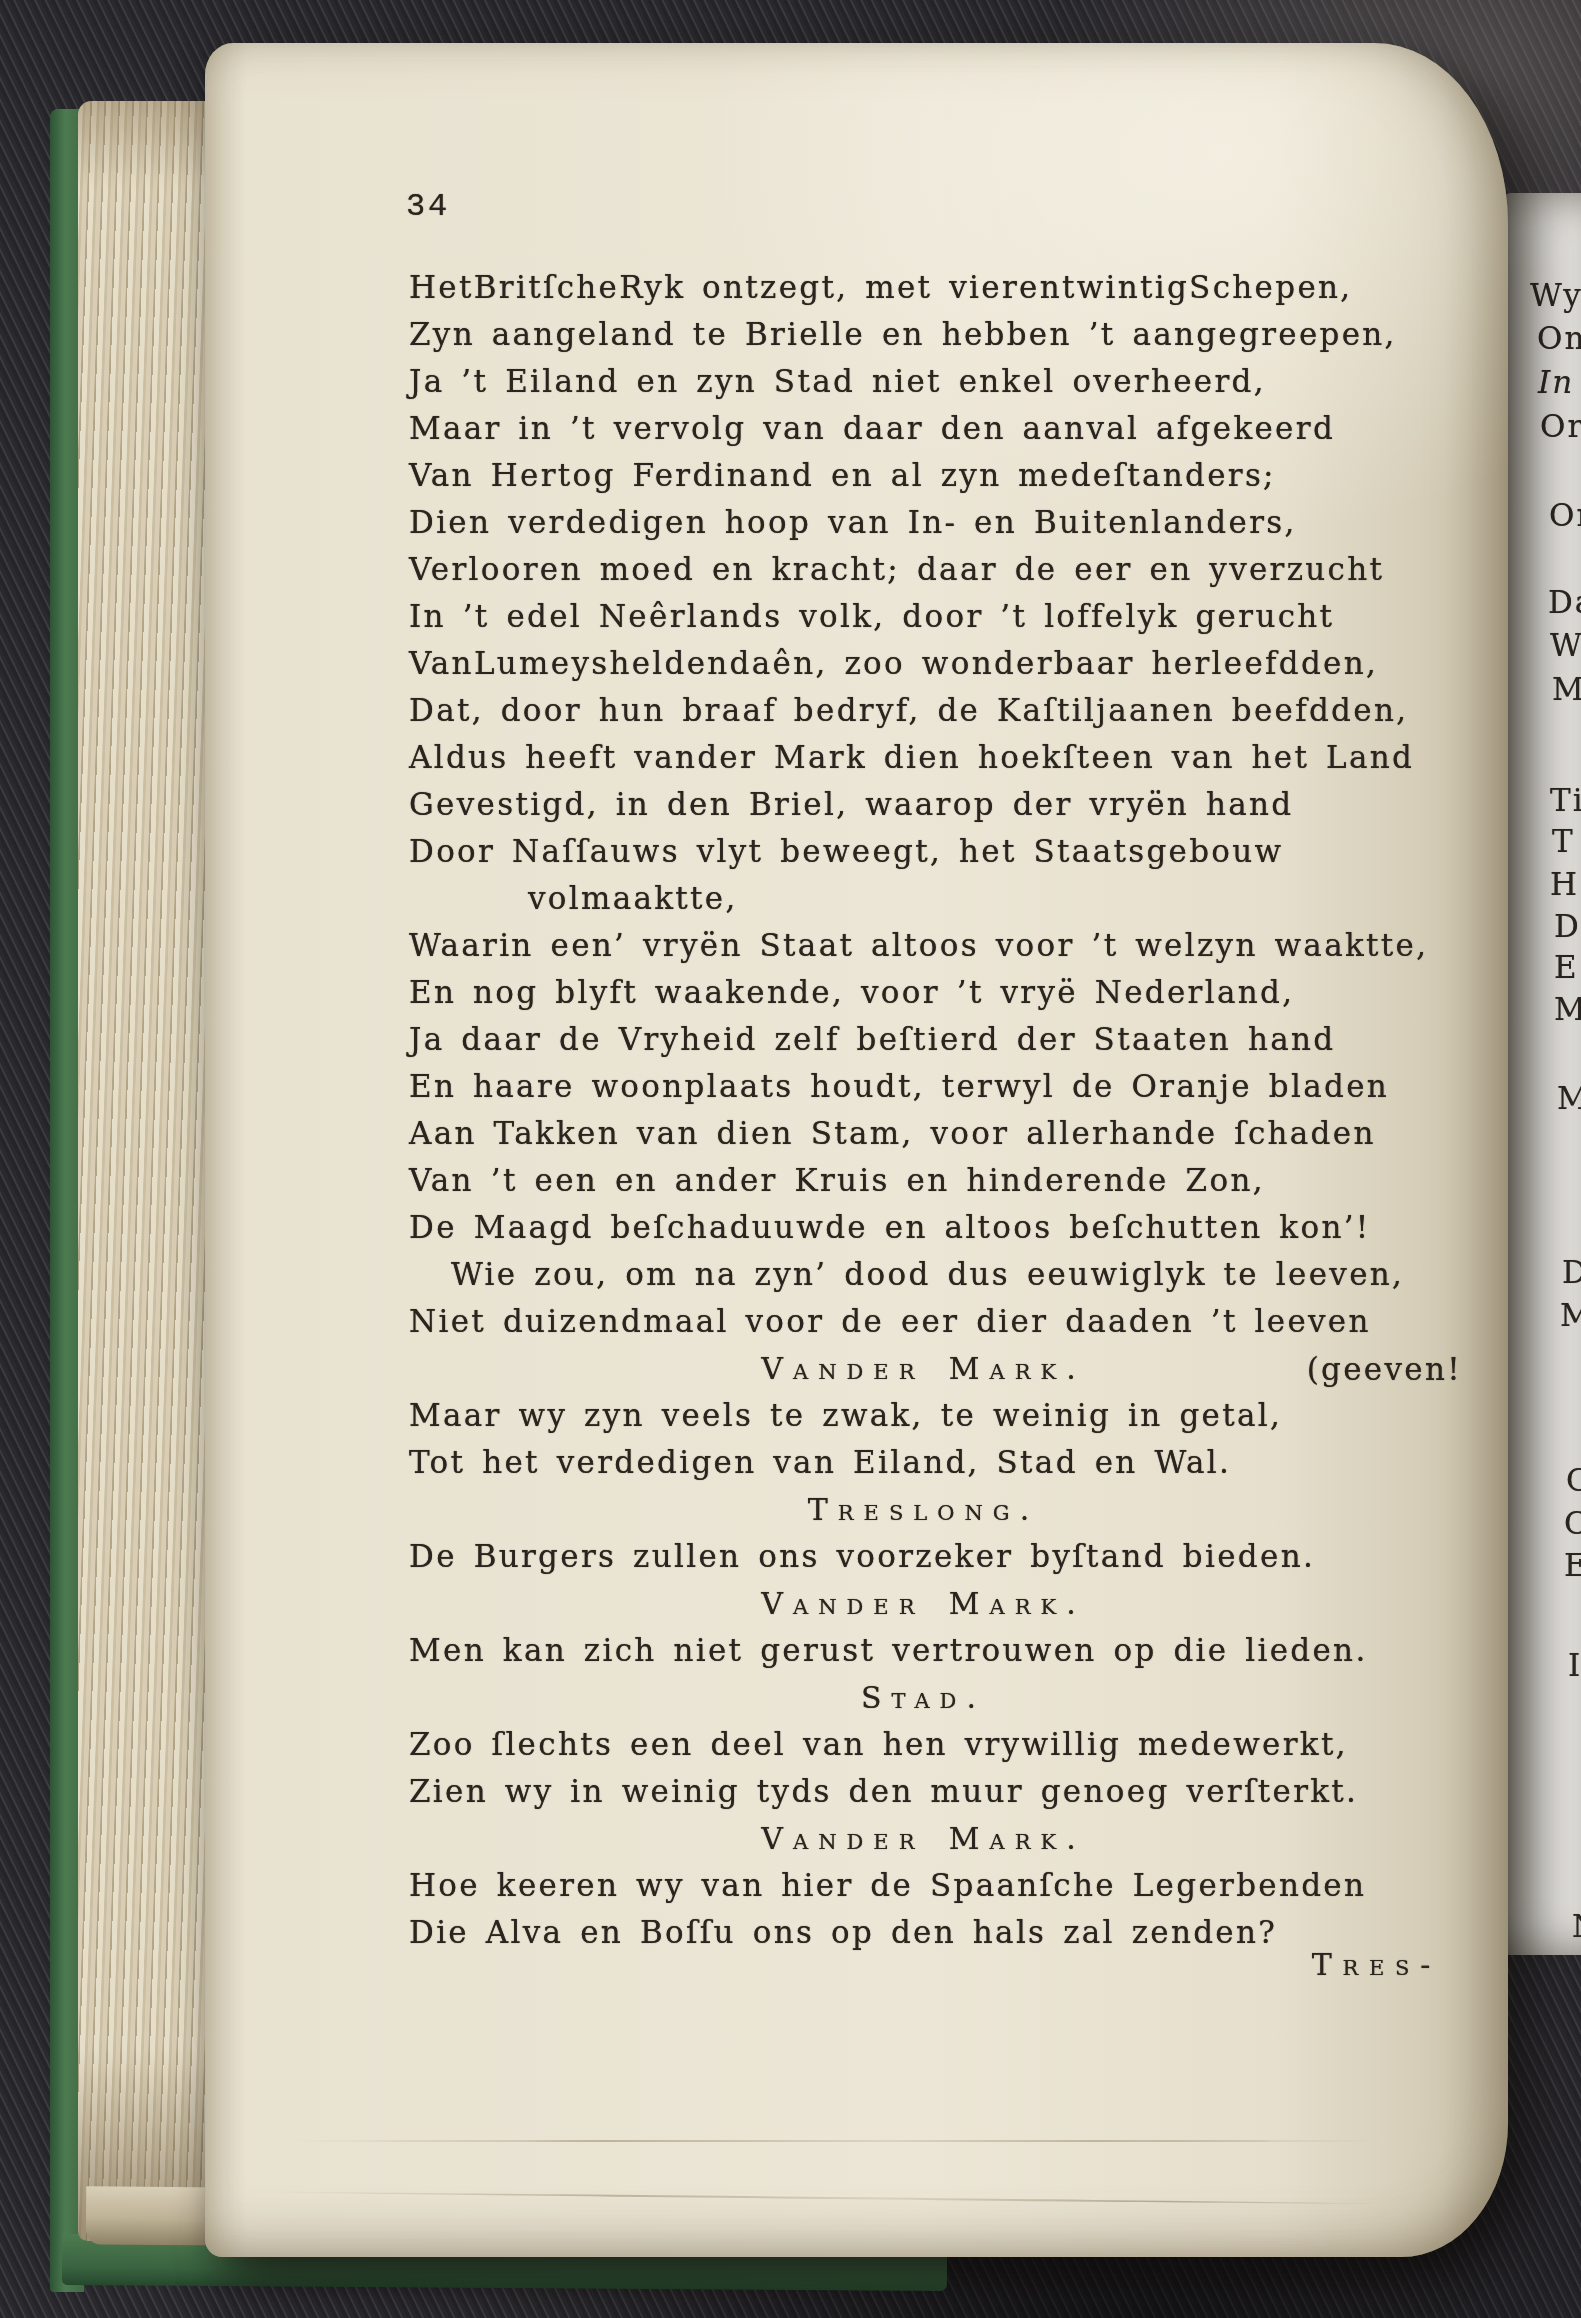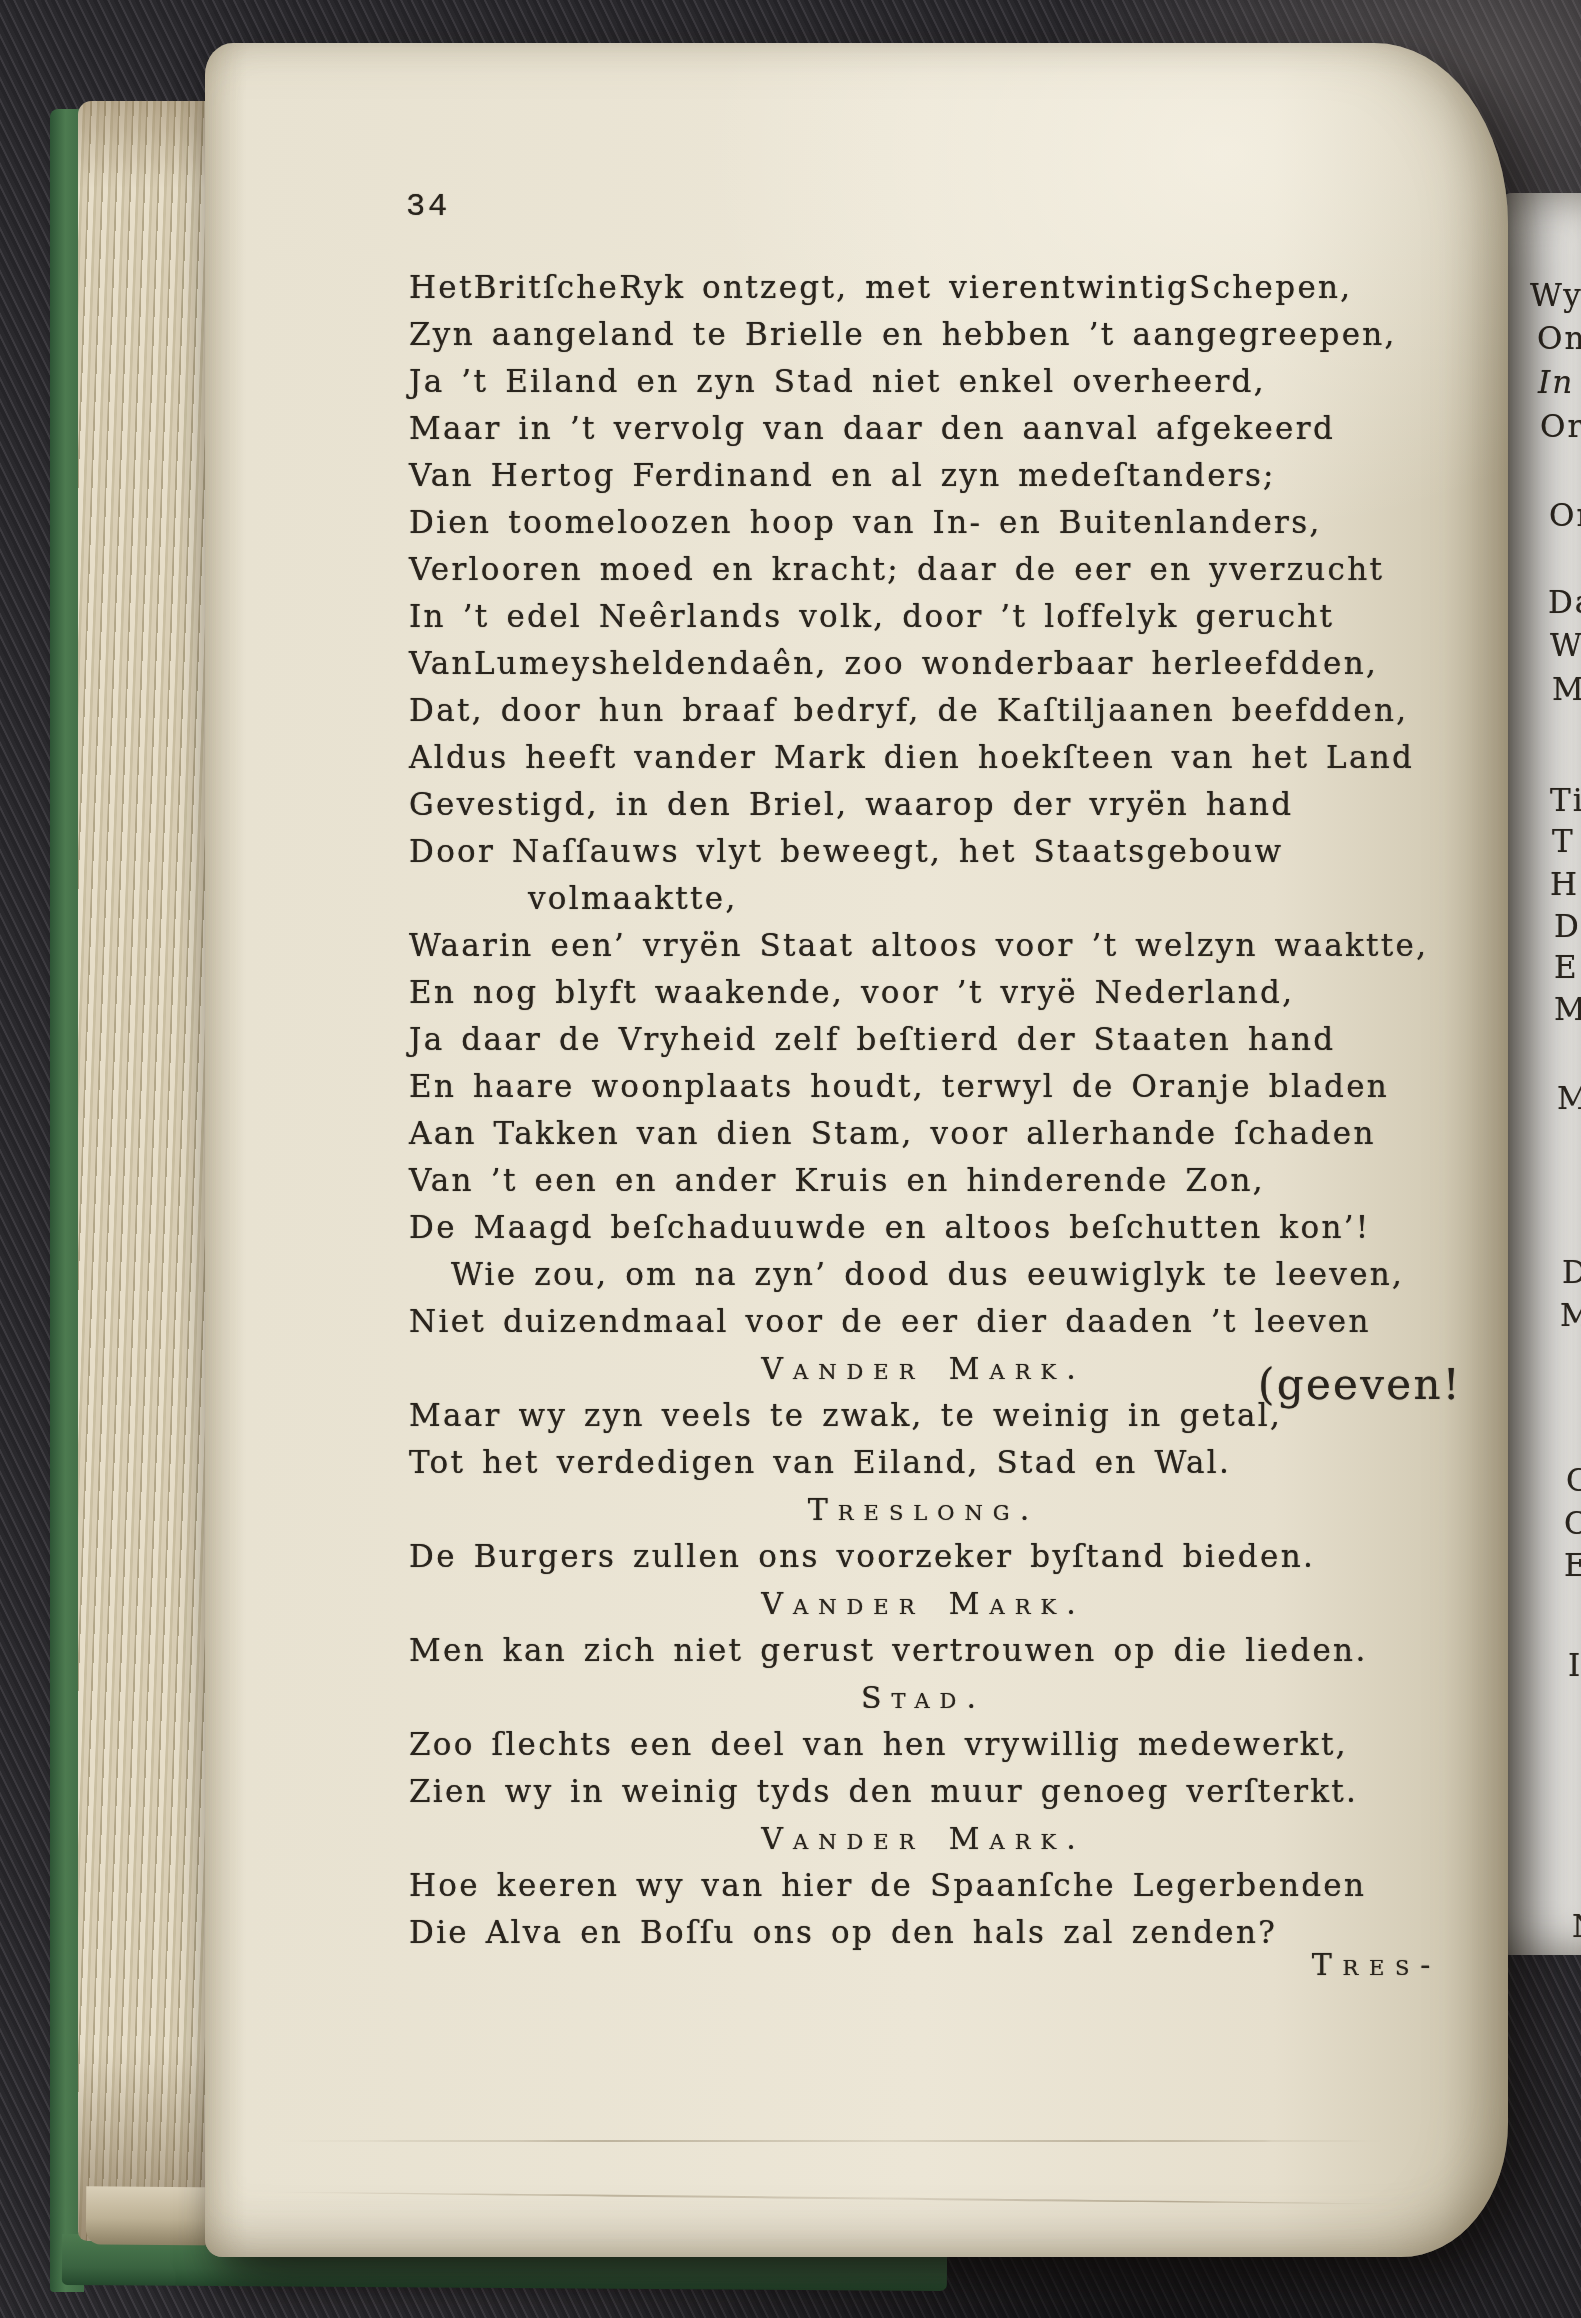--- a/index.html
+++ b/index.html
@@ -96,22 +96,22 @@
     height:47px;line-height:47px;white-space:nowrap;
     font-size:31px;letter-spacing:2.3px;word-spacing:4.7px;
   }
   .row.indent-big{padding-left:119px;}
   .row.indent-small{padding-left:42px;}
   .row.speaker{
     text-align:center;font-variant:small-caps;letter-spacing:10px;font-size:30px;
     position:relative;
   }
   .row.speaker .aside{
-    position:absolute;right:-24px;top:16px;font-variant:normal;
-    letter-spacing:2.3px;font-size:42px;
+    position:absolute;right:-24px;top:1px;font-variant:normal;
+    letter-spacing:2.3px;font-size:31px;
   }
   .catchword{
     position:absolute;right:67px;top:1898px;height:47px;line-height:47px;
     font-variant:small-caps;letter-spacing:10.7px;font-size:30px;
   }
 </style>
 </head>
 <body>
 
 <div class="stage">
@@ -155,21 +155,21 @@
   </div>
 
   <div class="text-block">
     <div class="folio">34</div>
     <div class="lines">
         <div class="row"><span>HetBritſcheRyk ontzegt, met vierentwintigSchepen,</span></div>
         <div class="row"><span>Zyn aangeland te Brielle en hebben ’t aangegreepen,</span></div>
         <div class="row"><span>Ja ’t Eiland en zyn Stad niet enkel overheerd,</span></div>
         <div class="row"><span>Maar in ’t vervolg van daar den aanval afgekeerd</span></div>
         <div class="row"><span>Van Hertog Ferdinand en al zyn medeſtanders;</span></div>
-        <div class="row"><span>Dien toomeloozen hoop van In- en Buitenlanders,</span></div>
+        <div class="row"><span>Dien verdedigen hoop van In- en Buitenlanders,</span></div>
         <div class="row"><span>Verlooren moed en kracht; daar de eer en yverzucht</span></div>
         <div class="row"><span>In ’t edel Neêrlands volk, door ’t loffelyk gerucht</span></div>
         <div class="row"><span>VanLumeysheldendaên, zoo wonderbaar herleefdden,</span></div>
         <div class="row"><span>Dat, door hun braaf bedryf, de Kaſtiljaanen beefdden,</span></div>
         <div class="row"><span>Aldus heeft vander Mark dien hoekſteen van het Land</span></div>
         <div class="row"><span>Gevestigd, in den Briel, waarop der vryën hand</span></div>
         <div class="row"><span>Door Naſſauws vlyt beweegt, het Staatsgebouw</span></div>
         <div class="row indent-big"><span>volmaaktte,</span></div>
         <div class="row"><span>Waarin een’ vryën Staat altoos voor ’t welzyn waaktte,</span></div>
         <div class="row"><span>En nog blyft waakende, voor ’t vryë Nederland,</span></div>

